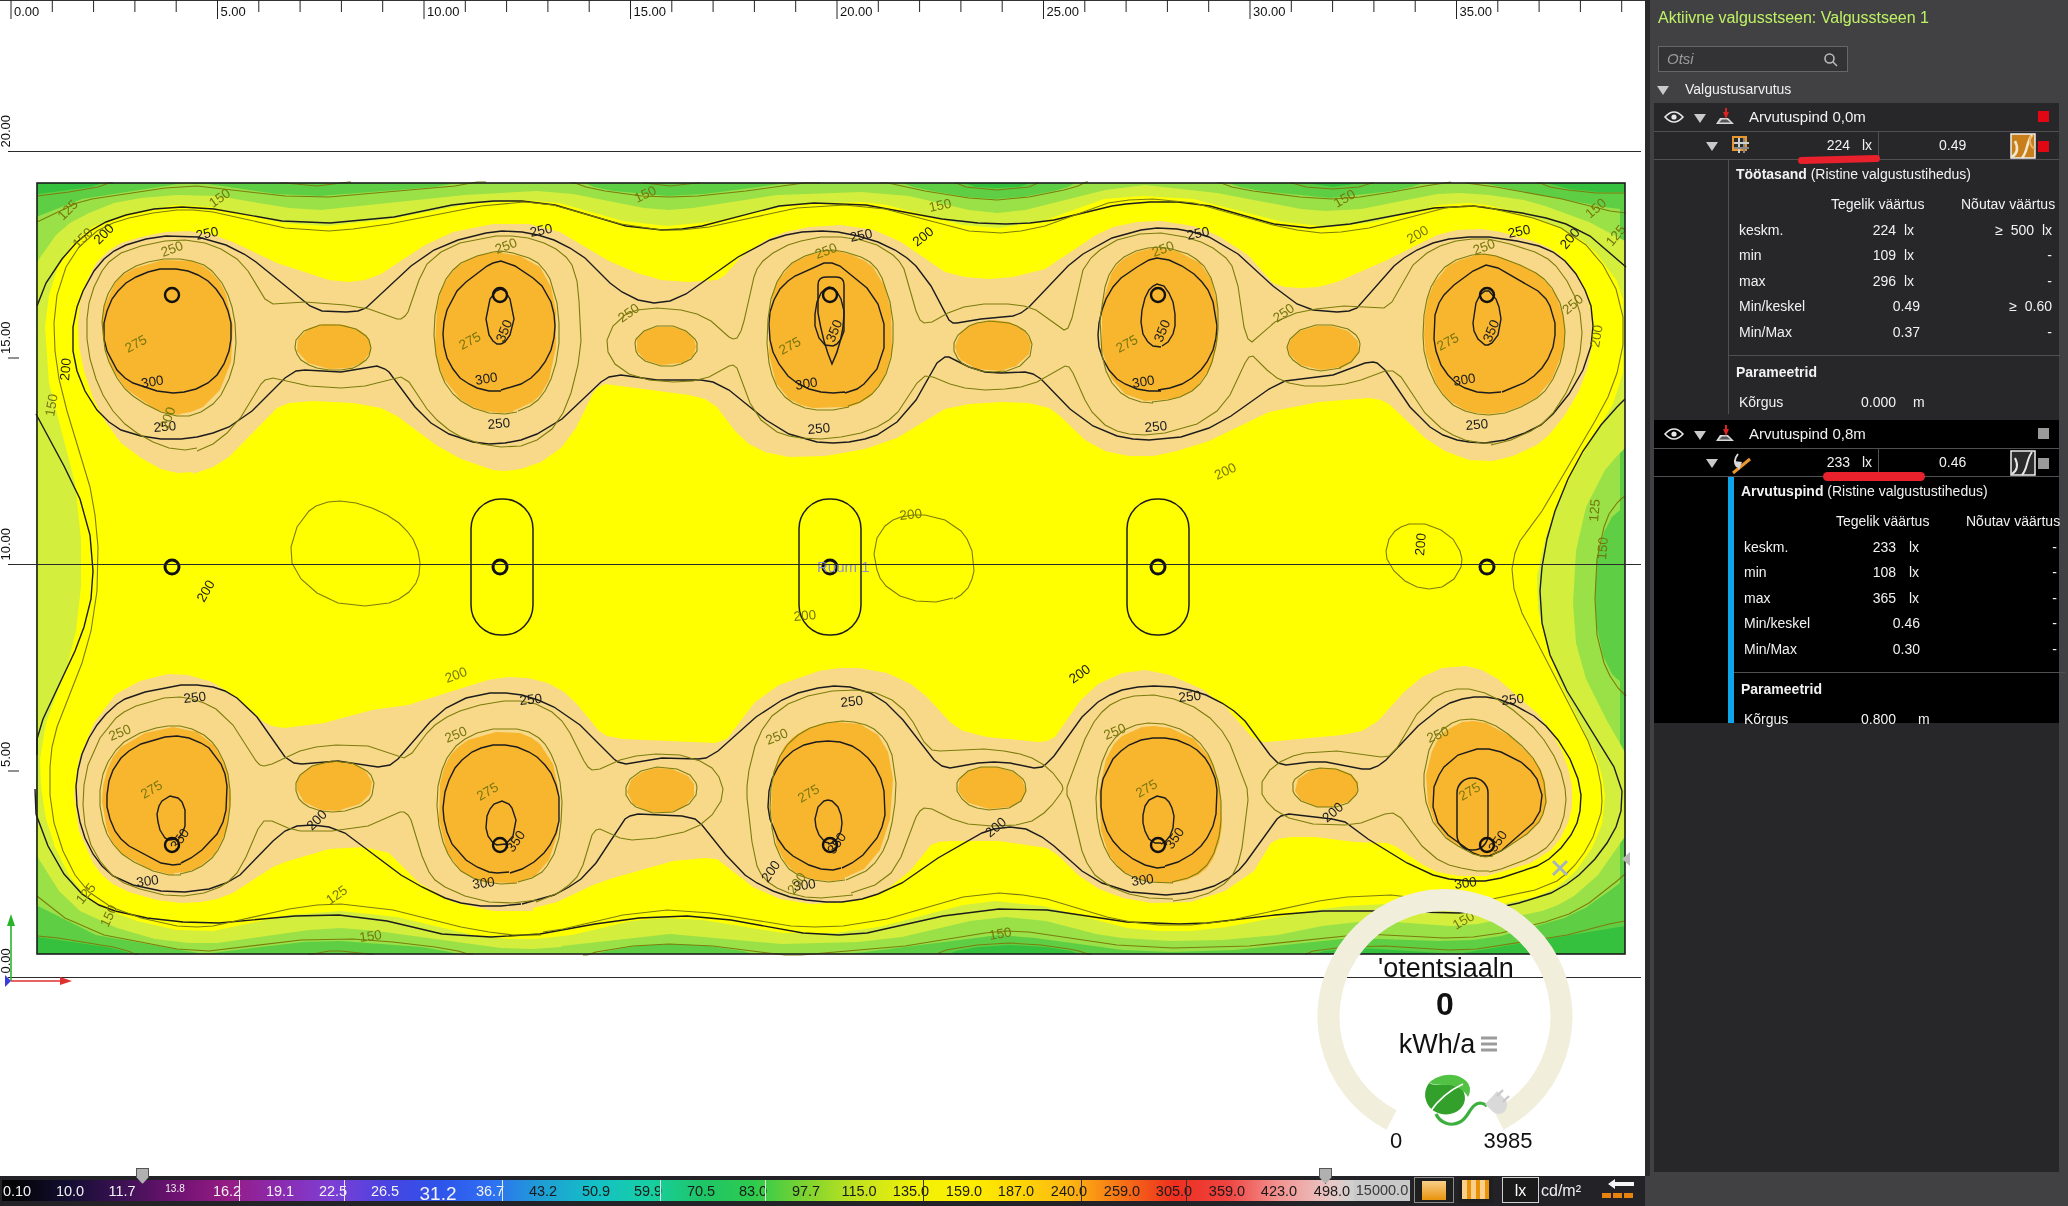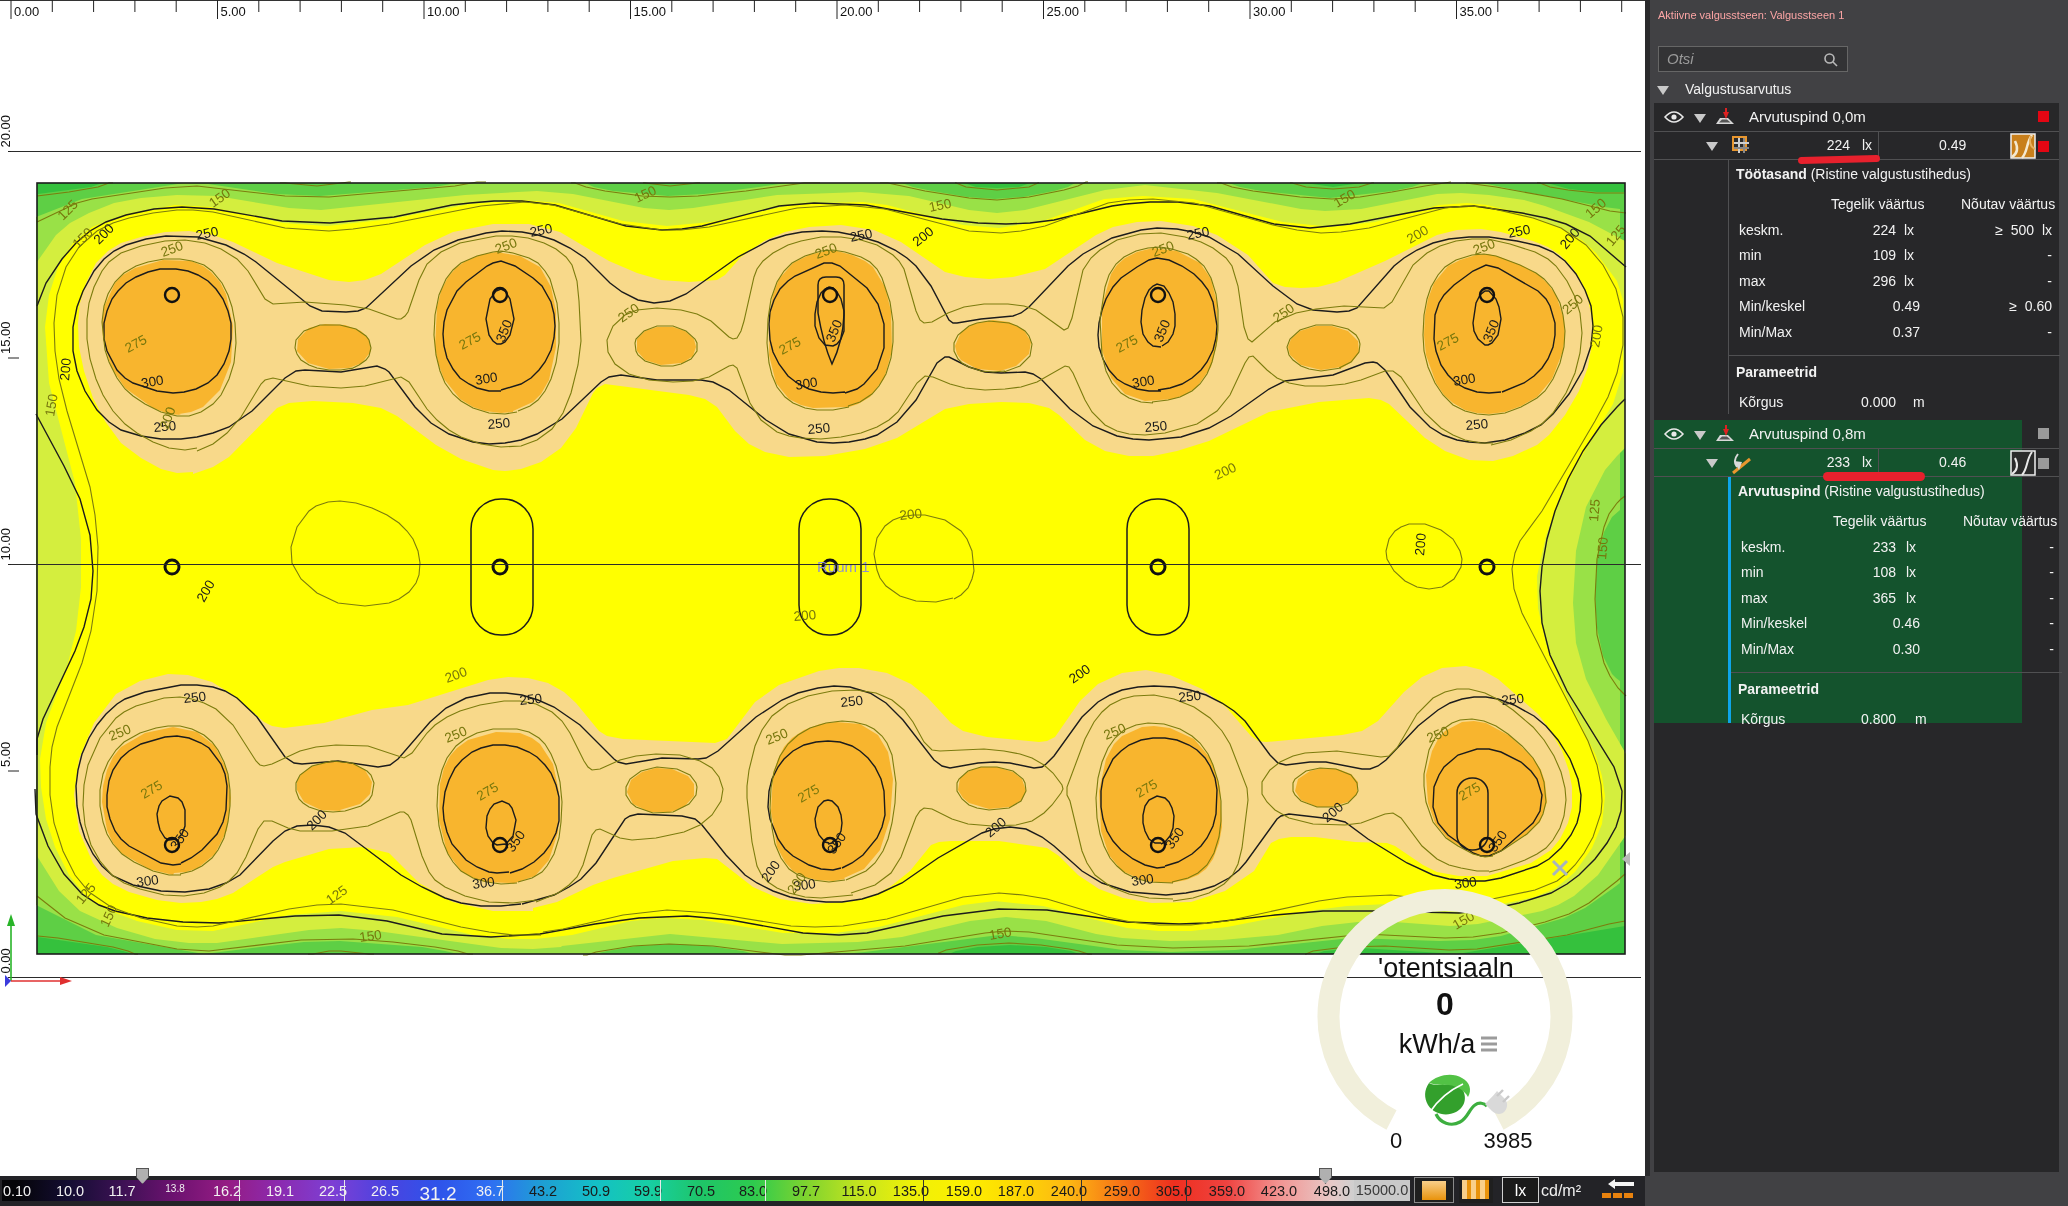--- a/index.html
+++ b/index.html
@@ -294,21 +294,21 @@
   <path d="M 10 6 L 17 1 L 17 4 L 36 4 L 36 8 L 17 8 L 17 11 Z" fill="#f5f5f5"></path>
   <g fill="#e8820e">
           <rect x="4" y="15" width="9" height="5"></rect>
           <rect x="15" y="15" width="9" height="5"></rect>
           <rect x="26" y="15" width="9" height="5"></rect>
         </g>
  </svg>
 </div>
 <div style="position:absolute;left:1645px;top:0;width:423px;height:1206px;background:#414144">
  <div style="position:absolute;left:0;top:0;width:5px;height:1176px;background:#2a2a2c"></div>
- <span style="position:absolute;left:13px;top:9px;font-size:11px;color:#fca5a5">Aktiivne valgusstseen: Valgusstseen 1</span>
+ <span style="position:absolute;left:13px;top:9px;font-size:16px;color:#bef264">Aktiivne valgusstseen: Valgusstseen 1</span>
  <div style="position:absolute;left:13px;top:46px;width:190px;height:26px;background:#333335;border:1px solid #666;">
         <span style="position:absolute;left:8px;top:3px;font-style:italic;color:#9a9a9a;font-size:15px">Otsi</span>
         <svg width="16" height="16" viewBox="0 0 16 16" style="position:absolute;right:8px;top:5px">
           <circle cx="6.5" cy="6.5" r="4.5" fill="none" stroke="#b9b9b9" stroke-width="1.6"></circle>
           <line x1="10" y1="10" x2="14" y2="14" stroke="#b9b9b9" stroke-width="1.6"></line>
         </svg>
       </div>
  <div style="position:absolute;left:12px;top:86px;width:0;height:0;border-left:6px solid transparent;border-right:6px solid transparent;border-top:9px solid #c9c9c9"></div>
  <span style="position:absolute;left:40px;top:81px;font-size:14px;color:#f0f0f0">Valgustusarvutus</span>
  <div style="position:absolute;left:9px;top:103px;width:405px;height:1069px;background:#272729"></div>
@@ -374,21 +374,21 @@
           <span style="position:absolute;right:139px;top:163.60000000000002px;font-size:14px;color:#f2f2f2;">0.37</span>
           <span style="position:absolute;left:0;top:163.60000000000002px;width:323px;font-size:14px;color:#f2f2f2;text-align:right">-</span>
           <div style="position:absolute;left:0;top:195px;width:331px;height:1px;background:#505052"></div>
           <span style="position:absolute;left:7px;top:204px;font-size:14px;color:#f2f2f2;font-weight:bold">Parameetrid</span>
           <span style="position:absolute;left:10px;top:234px;font-size:14px;color:#f2f2f2">Kõrgus</span>
           <span style="position:absolute;right:163px;top:234px;font-size:14px;color:#f2f2f2">0.000</span>
           <span style="position:absolute;left:184px;top:234px;font-size:14px;color:#f2f2f2">m</span>
         </div>
       </div>
 
-<div style="position:absolute;left:9px;top:420px;width:368px;height:303px;background:#14532d">
+<div style="position:absolute;left:9px;top:420px;width:405px;height:303px;background:#000000">
  <div style="position:absolute;left:0;top:0;width:405px;height:28px">
   <svg width="20" height="14" viewBox="0 0 20 14" style="position:absolute;left:10px;top:7px">
             <path d="M1 7 Q 10 -3 19 7 Q 10 17 1 7 Z" fill="none" stroke="#e8e8e8" stroke-width="1.6"></path>
             <circle cx="10" cy="7" r="2.6" fill="#e8e8e8"></circle>
           </svg>
           <div style="position:absolute;left:40px;top:11px;width:0;height:0;border-left:6px solid transparent;border-right:6px solid transparent;border-top:9px solid #c9c9c9"></div>
           <svg width="26" height="22" viewBox="0 0 26 22" style="position:absolute;left:60px;top:3px">
             <polygon points="6,12 14,12 20,18 2,18" fill="#d9d9d9"></polygon>
             <polygon points="8,13.5 13,13.5 16.5,16.5 5,16.5" fill="#555"></polygon>
             <line x1="12" y1="2" x2="12" y2="11" stroke="#dd2222" stroke-width="2"></line>
@@ -410,21 +410,21 @@
           </div>
   <span style="position:absolute;left:285px;top:5px;font-size:14px;color:#f2f2f2">0.46</span>
   <svg width="26" height="26" viewBox="0 0 26 26" style="position:absolute;left:356px;top:1px">
             <rect x="1" y="1" width="24" height="24" fill="#2b2b2b" stroke="#f0f0f0" stroke-width="1.5"></rect>
             <path d="M2 24 C 8 20 8 14 5 8" stroke="#e8e8e8" stroke-width="2" fill="none"></path>
             <path d="M12 25 C 18 18 16 10 22 2" stroke="#e8e8e8" stroke-width="2" fill="none"></path>
           </svg>
   <div style="position:absolute;left:384px;top:9px;width:11px;height:11px;background:#9a9a9a"></div>
   <div style="position:absolute;left:169px;top:23px;width:102px;height:9px;background:#e8212d;border-radius:5px"></div>
  </div>
- <div style="position:absolute;left:74px;top:57px;width:331px;height:246px;border-left:3px solid #0ea5e9">
+ <div style="position:absolute;left:74px;top:57px;width:331px;height:246px;border-left:6px solid #0ea5e9">
   <span style="position:absolute;left:7px;top:6px;font-size:14px;color:#f2f2f2"><b>Arvutuspind</b> (Ristine valgustustihedus)</span>
   <span style="position:absolute;left:102px;top:36px;font-size:14px;color:#f2f2f2">Tegelik väärtus</span>
   <span style="position:absolute;left:232px;top:36px;font-size:14px;color:#f2f2f2">Nõutav väärtus</span>
           <span style="position:absolute;left:10px;top:62px;font-size:14px;color:#f2f2f2">keskm.</span>
           <span style="position:absolute;right:163px;top:62px;font-size:14px;color:#f2f2f2;">233</span>
           <span style="position:absolute;left:175px;top:62px;font-size:14px;color:#f2f2f2">lx</span>
           <span style="position:absolute;left:0;top:62px;width:323px;font-size:14px;color:#f2f2f2;text-align:right">-</span>
           <span style="position:absolute;left:10px;top:87.4px;font-size:14px;color:#f2f2f2">min</span>
           <span style="position:absolute;right:163px;top:87.4px;font-size:14px;color:#f2f2f2;">108</span>
           <span style="position:absolute;left:175px;top:87.4px;font-size:14px;color:#f2f2f2">lx</span>

